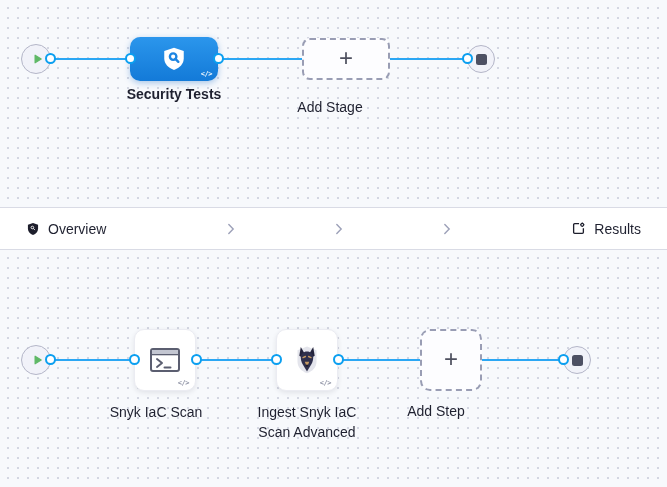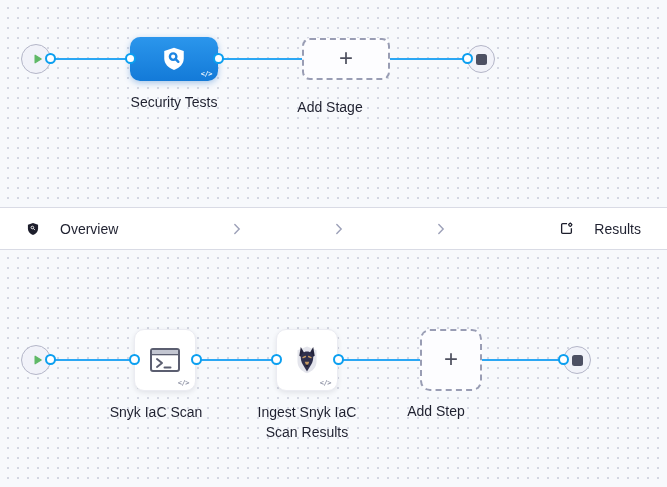--- a/index.html
+++ b/index.html
@@ -78,21 +78,21 @@
 
   
   .tabbar {
     height: 43px; background: #fff;
     border-top: 1px solid var(--tabbar-border, #d9dbe5);
     border-bottom: 1px solid var(--tabbar-border, #d9dbe5);
     display: flex; align-items: stretch; justify-content: space-between;
     padding: 0 2px;
   }
   .tab {
-    position: relative; display: flex; align-items: center; gap: 20px;
+    position: relative; display: flex; align-items: center; gap: 8px;
     padding: 0 24px; cursor: pointer;
     font-size: 14px; color: var(--text-dark, #1f2130);
   }
   .tab.active { font-weight: bold; }
   .tab.active::after {
     content: ""; position: absolute; left: 2px; right: 2px; bottom: 0; height: 3px;
     background: var(--underline-blue, #1b6fd0);
   }
   .tab-sep { display: flex; align-items: center; }
   .icon { display: inline-flex; align-items: center; justify-content: center; }
@@ -129,21 +129,21 @@
 
     <div class="dashed-box add-stage">
       <span class="plus">+</span>
     </div>
 
     <div class="cdot" style="left:462px;top:53px;"></div>
     <div class="term-node end-node" style="left:467px;top:45px;">
       <span class="stop-square"></span>
     </div>
 
-    <div class="node-label" style="left:94px;top:92px;width:160px;">Security Tests</div>
+    <div class="node-label" style="left:94px;top:84px;width:160px;font-weight:bold;">Security Tests</div>
     <div class="node-label" style="left:250px;top:97px;width:160px;">Add Stage</div>
   </section>
 
   <nav class="tabbar">
     <div class="tab">
       <span class="icon">
         <svg width="14" height="14" viewBox="0 0 16 16">
           <path d="M8 1l5.8 2.1v4.5c0 3.5-2.3 5.9-5.8 7.2-3.5-1.3-5.8-3.7-5.8-7.2V3.1z" fill="#1d1e2c"></path>
           <circle cx="7.3" cy="6.3" r="1.5" fill="none" stroke="#fff" stroke-width="1"></circle>
           <path d="M8.5 7.5l1.4 1.4" stroke="#fff" stroke-width="1" stroke-linecap="round"></path>
@@ -226,16 +226,16 @@
     <div class="dashed-box add-step">
       <span class="plus">+</span>
     </div>
 
     <div class="cdot" style="left:558px;top:104px;"></div>
     <div class="term-node end-node" style="left:563px;top:96px;">
       <span class="stop-square"></span>
     </div>
 
     <div class="node-label" style="left:76px;top:152px;width:160px;">Snyk IaC Scan</div>
-    <div class="node-label" style="left:248px;top:152px;width:118px;">Ingest Snyk IaC Scan Results</div>
+    <div class="node-label" style="left:248px;top:152px;width:118px;">Ingest Snyk IaC Scan Advanced</div>
     <div class="node-label" style="left:356px;top:151px;width:160px;">Add Step</div>
   </section>
 </div>
 
 </body></html>

